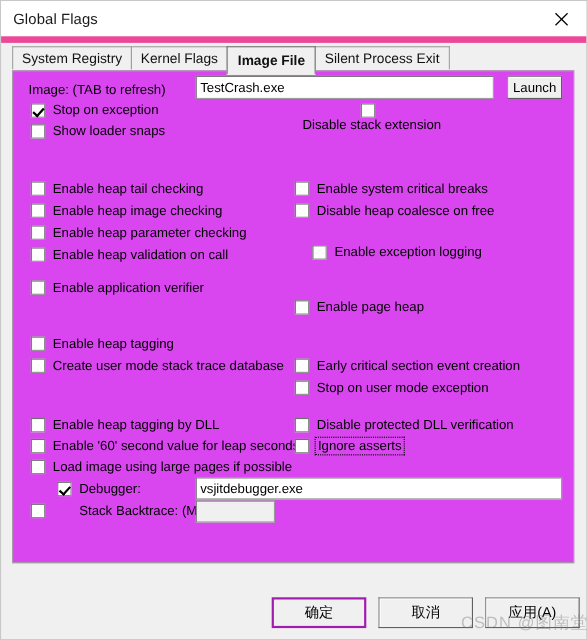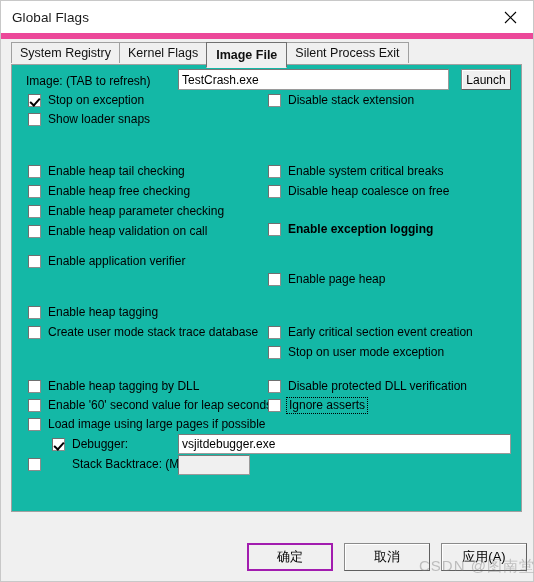--- a/index.html
+++ b/index.html
@@ -91,21 +91,21 @@
   }
 
   
   .panel {
     position: absolute;
     left: 10px;
     top: 63px;
     width: 511px;
     height: 448px;
     border: 1px solid #a0a0a0;
-    background: #14b8a6;
+    background: #d946ef;
     box-sizing: border-box;
   }
   .panel-inner { position: relative; width: 100%; height: 100%; }
 
   
   .abs { position: absolute; }
 
   .lbl {
     font-size: 12px;
     color: #000;
@@ -240,58 +240,58 @@
       <div class="lbl abs" style="left:14px; top:9px;">Image: (TAB to refresh)</div>
 
       <input class="tbox" type="text" style="left: 166px; top: 4px; width: 271px; height: 21px;" value="TestCrash.exe">
 
       <div class="btn" style="left:449px; top:4px; width:50px; height:21px;">Launch</div>
 
       <div class="cb-row" style="left:16px; top:29px;">
         <span class="box checked"></span>
         <span class="cb-label">Stop on exception</span>
       </div>
-      <div class="cb-row" style="left:256px; top:29px;">
+      <div class="cb-row" style="left:256px; top:29px;flex-direction:column;">
         <span class="box"></span>
         <span class="cb-label">Disable stack extension</span>
       </div>
 
       <div class="cb-row" style="left:16px; top:48px;">
         <span class="box"></span>
         <span class="cb-label">Show loader snaps</span>
       </div>
 
       <div class="cb-row" style="left:16px; top:100px;">
         <span class="box"></span>
         <span class="cb-label">Enable heap tail checking</span>
       </div>
       <div class="cb-row" style="left:256px; top:100px;">
         <span class="box"></span>
         <span class="cb-label">Enable system critical breaks</span>
       </div>
 
       <div class="cb-row" style="left:16px; top:120px;">
         <span class="box"></span>
-        <span class="cb-label">Enable heap free checking</span>
+        <span class="cb-label">Enable heap image checking</span>
       </div>
       <div class="cb-row" style="left:256px; top:120px;">
         <span class="box"></span>
         <span class="cb-label">Disable heap coalesce on free</span>
       </div>
 
       <div class="cb-row" style="left:16px; top:140px;">
         <span class="box"></span>
         <span class="cb-label">Enable heap parameter checking</span>
       </div>
 
       <div class="cb-row" style="left:16px; top:160px;">
         <span class="box"></span>
         <span class="cb-label">Enable heap validation on call</span>
       </div>
-      <div class="cb-row" style="left:256px; top:158px;font-weight:bold;">
+      <div class="cb-row" style="left:272px; top:158px;">
         <span class="box"></span>
         <span class="cb-label">Enable exception logging</span>
       </div>
 
       <div class="cb-row" style="left:16px; top:190px;">
         <span class="box"></span>
         <span class="cb-label">Enable application verifier</span>
       </div>
       <div class="cb-row" style="left:256px; top:208px;">
         <span class="box"></span>

